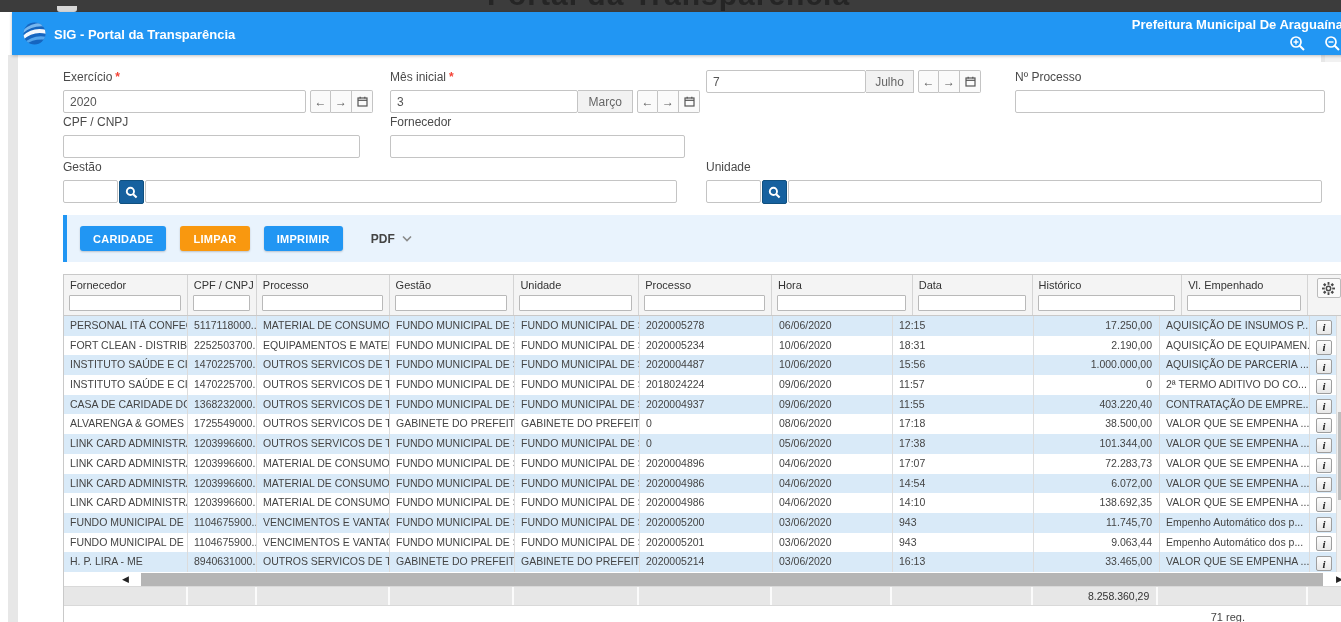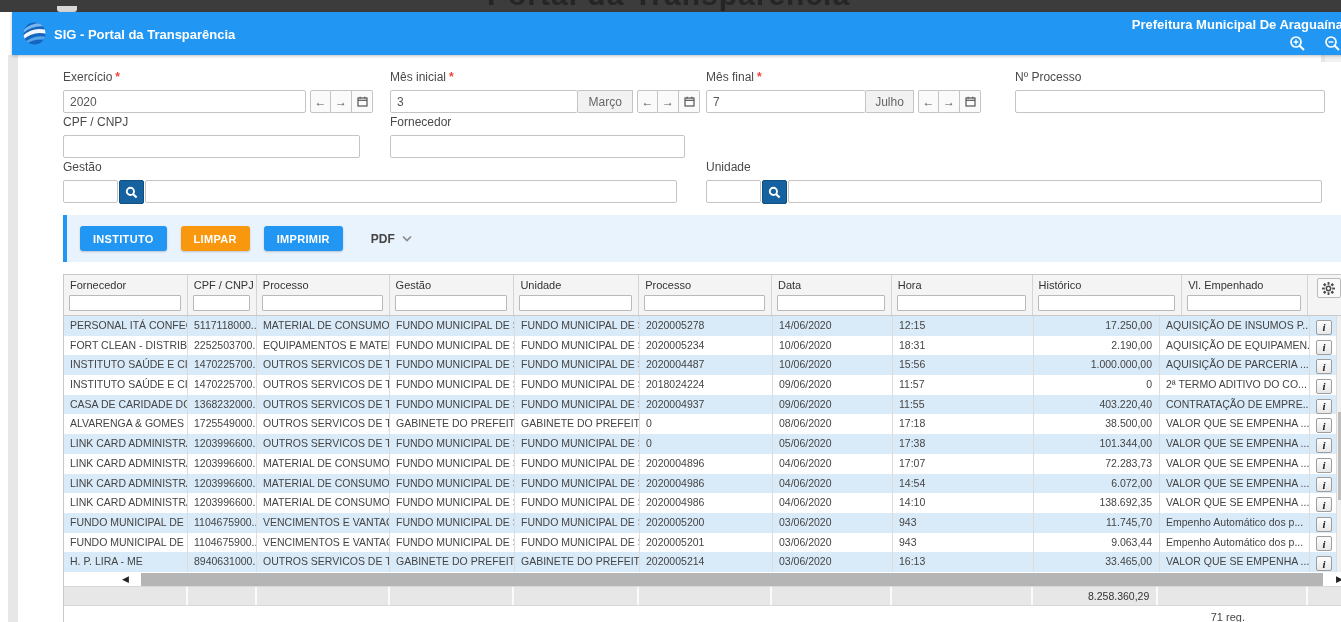--- a/index.html
+++ b/index.html
@@ -198,21 +198,20 @@
               <line x1="1" y1="4.3" x2="10" y2="4.3" stroke="#555" stroke-width="1.2"></line>
               <line x1="3.2" y1="0.7" x2="3.2" y2="2.5" stroke="#555" stroke-width="1.2"></line>
               <line x1="7.8" y1="0.7" x2="7.8" y2="2.5" stroke="#555" stroke-width="1.2"></line>
             </svg>
         </button>
       </span>
     </div>
   </div>
 
   <div class="fld" style="left:658px; top:8px; width:275px">
-    <div class="fld-label"><span>Mês final</span><span class="req">*</span></div>
     <div class="inp-row">
       <input class="inp" style="width: 160px;" value="7">
       <span class="suffix-box" style="width:50px">Julho</span>
       <span class="btn-group">
         <button class="btn-sq">←</button>
         <button class="btn-sq">→</button>
         <button class="btn-sq">
           <svg width="11" height="11" viewBox="0 0 11 11">
               <rect x="1" y="2" width="9" height="8" fill="none" stroke="#555" stroke-width="1.2"></rect>
               <line x1="1" y1="4.3" x2="10" y2="4.3" stroke="#555" stroke-width="1.2"></line>
@@ -267,21 +266,21 @@
         <svg width="13" height="13" viewBox="0 0 13 13">
             <circle cx="5.4" cy="5.4" r="3.6" fill="none" stroke="#fff" stroke-width="1.9"></circle>
             <line x1="8.2" y1="8.2" x2="11.6" y2="11.6" stroke="#fff" stroke-width="2.1"></line>
           </svg>
       </button>
       <input class="inp" style="width: 534px;">
     </div>
   </div>
 
   <div class="toolbar">
-    <button class="tb-btn tb-blue">INSTITUTO</button>
+    <button class="tb-btn tb-blue">CARIDADE</button>
     <button class="tb-btn tb-orange">LIMPAR</button>
     <button class="tb-btn tb-blue">IMPRIMIR</button>
     <span class="pdf-wrap">
       <span>PDF</span>
       <svg width="10" height="7" viewBox="0 0 10 7">
         <polyline points="1,1.5 5,5.5 9,1.5" fill="none" stroke="#8a8a8a" stroke-width="1.6"></polyline>
       </svg>
     </span>
   </div>
 
@@ -304,26 +303,26 @@
           <input class="filter-inp" style="">
         </div>
         <div class="th" style="width: 125px;">
           <span class="th-label">Unidade</span>
           <input class="filter-inp" style="">
         </div>
         <div class="th" style="width: 133px;">
           <span class="th-label">Processo</span>
           <input class="filter-inp" style="">
         </div>
+        <div class="th" style="width: 141px;">
+          <span class="th-label">Hora</span>
+          <input class="filter-inp" style="">
+        </div>
         <div class="th" style="width: 120px;">
           <span class="th-label">Data</span>
-          <input class="filter-inp" style="">
-        </div>
-        <div class="th" style="width: 141px;">
-          <span class="th-label">Hora</span>
           <input class="filter-inp" style="">
         </div>
         <div class="th" style="width: 150px;">
           <span class="th-label">Histórico</span>
           <input class="filter-inp" style="">
         </div>
         <div class="th" style="width: 126px;">
           <span class="th-label">Vl. Empenhado</span>
           <input class="filter-inp" style="">
         </div>
@@ -348,21 +347,21 @@
       </div>
     <div class="gbody">
       <div class="rows-wrap">
           <div class="tr alt">
             <div class="td" style="width: 124px;">PERSONAL ITÁ CONFECÇÕ...</div>
             <div class="td" style="width: 69px;">5117118000...</div>
             <div class="td" style="width: 133px;">MATERIAL DE CONSUMO</div>
             <div class="td" style="width: 125px;">FUNDO MUNICIPAL DE SAU...</div>
             <div class="td" style="width: 125px;">FUNDO MUNICIPAL DE SAU...</div>
             <div class="td" style="width: 133px;">2020005278</div>
-            <div class="td" style="width: 120px;">14/06/2020</div>
+            <div class="td" style="width: 120px;">06/06/2020</div>
             <div class="td" style="width: 141px;">12:15</div>
             <div class="td num" style="width: 126px;">17.250,00</div>
             <div class="td" style="width: 150px;">AQUISIÇÃO DE INSUMOS P...</div>
             <div class="td icon-cell">
               <button class="ibtn">i</button>
             </div>
           </div>
           <div class="tr">
             <div class="td" style="width: 124px;">FORT CLEAN - DISTRIBUID...</div>
             <div class="td" style="width: 69px;">2252503700...</div>

